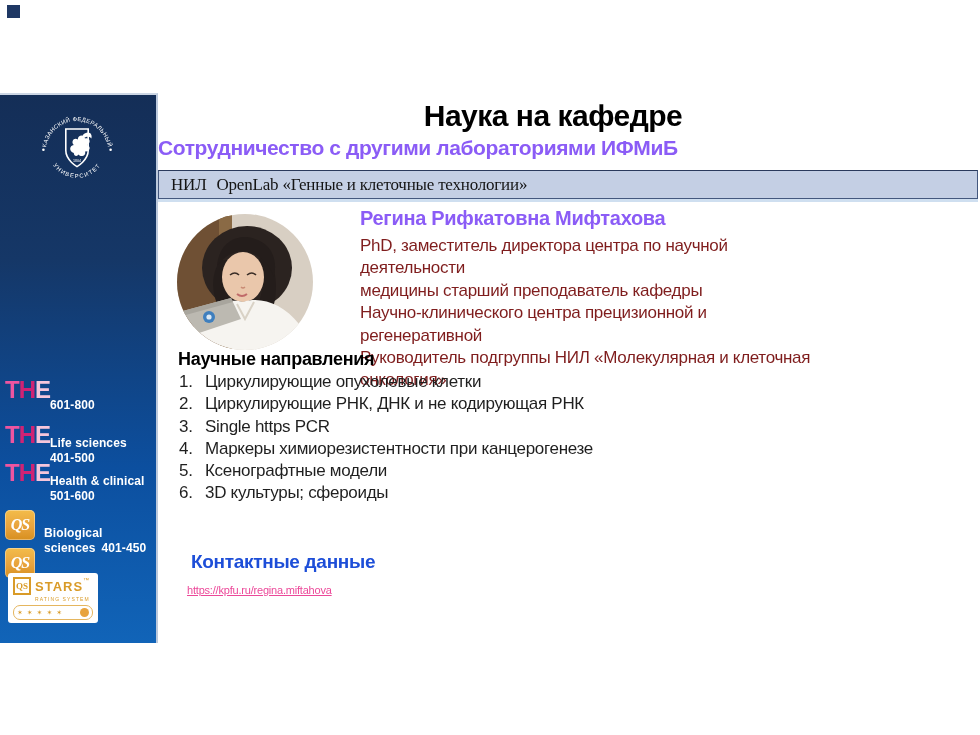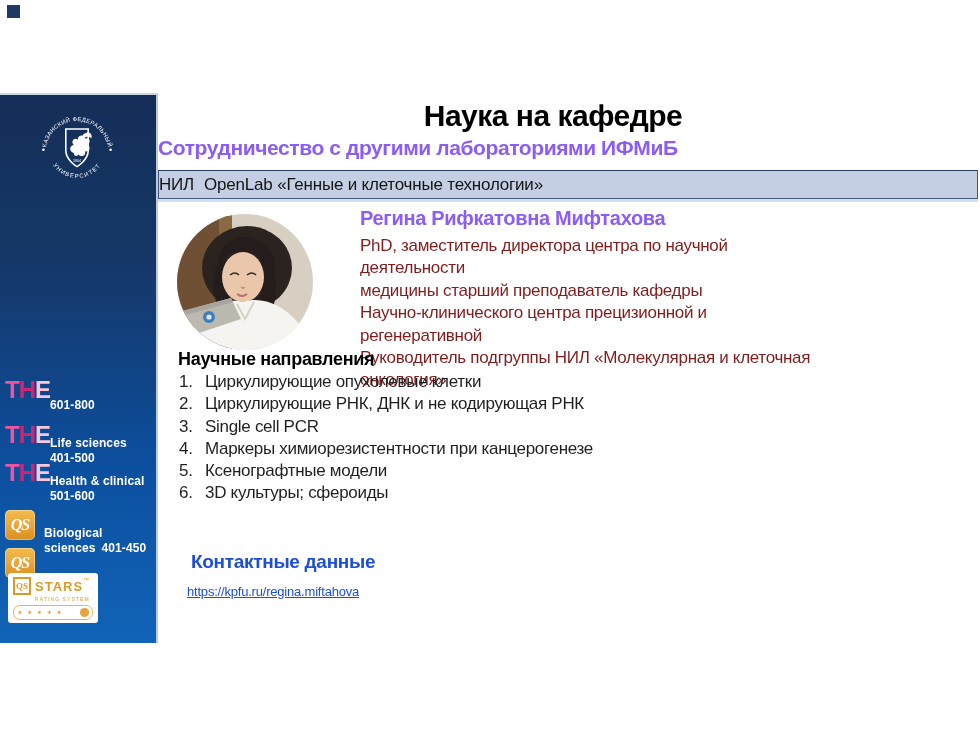--- a/index.html
+++ b/index.html
@@ -12,41 +12,41 @@
   
   .title{position:absolute;left:158px;top:99px;width:790px;text-align:center;
          font-size:30px;font-weight:bold;color:#000;letter-spacing:-0.5px;}
   .subtitle{position:absolute;left:158px;top:136px;width:790px;
             font-size:21px;font-weight:bold;color:#8b5cf6;letter-spacing:-0.4px;}
 
   
   .lab-bar{position:absolute;left:158px;top:170px;width:820px;height:29px;box-sizing:border-box;
            background:#c4cfe4;border:1px solid #44587e;border-top-color:#2a3a5c;
            box-shadow:0 3px 0 #cfdff0;display:flex;align-items:center;gap:10px;
-           font-size:17px;color:#141414;letter-spacing:-0.2px;}
+           padding-left:12px;font-size:17px;color:#141414;letter-spacing:-0.2px;font-family:Liberation Serif, serif;}
 
   
   .photo{position:absolute;left:177px;top:214px;width:136px;height:136px;}
   .person-name{position:absolute;left:360px;top:207px;font-size:20px;font-weight:bold;
                color:#8b5cf6;letter-spacing:-0.3px;}
   .bio{position:absolute;left:360px;top:235px;width:470px;font-size:17px;line-height:22.4px;
        letter-spacing:-0.3px;color:#7f1d1d;}
 
   
   .research-heading{position:absolute;left:178px;top:349px;font-size:18px;font-weight:bold;
                     color:#000;letter-spacing:-0.3px;}
   .research-list{position:absolute;left:179px;top:371px;font-size:17px;line-height:22.3px;
                  letter-spacing:-0.3px;color:#1f1f1f;}
   .research-list .li{display:flex;}
   .research-list .num{width:26px;flex:0 0 26px;}
 
   
   .contacts-heading{position:absolute;left:191px;top:551px;font-size:19px;font-weight:bold;
                     color:#1d4ed8;letter-spacing:-0.3px;}
-  .contact-link{position:absolute;left:187px;top:584px;font-size:13px;color:#1d4ed8;
+  .contact-link{position:absolute;left:187px;top:584px;font-size:11px;color:#ec4899;
                 text-decoration:underline;letter-spacing:-0.2px;}
 
   
   .sidebar{position:absolute;left:0;top:93px;width:158px;height:550px;box-sizing:border-box;
            background:linear-gradient(180deg,#142e57 0%,#153767 30%,#0c4f9f 68%,#1164b8 100%);
            border-top:2px solid #ccd6e4;border-right:2px solid #bcc9dc;}
   .seal{position:absolute;left:37px;top:14px;width:80px;height:80px;}
 
   .rank-row{position:absolute;left:5px;display:flex;align-items:center;gap:9px;color:#fff;}
   .rank-row .labels{font-size:12px;line-height:15px;font-weight:bold;letter-spacing:0.1px;margin-top:32px;}
@@ -137,21 +137,21 @@
     <div class="li">
       <span class="num">1.</span>
       <span>Циркулирующие опухолевые клетки</span>
     </div>
     <div class="li">
       <span class="num">2.</span>
       <span>Циркулирующие РНК, ДНК и не кодирующая РНК</span>
     </div>
     <div class="li">
       <span class="num">3.</span>
-      <span>Single cell PCR</span>
+      <span>Single https PCR</span>
     </div>
     <div class="li">
       <span class="num">4.</span>
       <span>Маркеры химиорезистентности при канцерогенезе</span>
     </div>
     <div class="li">
       <span class="num">5.</span>
       <span>Ксенографтные модели</span>
     </div>
     <div class="li">

